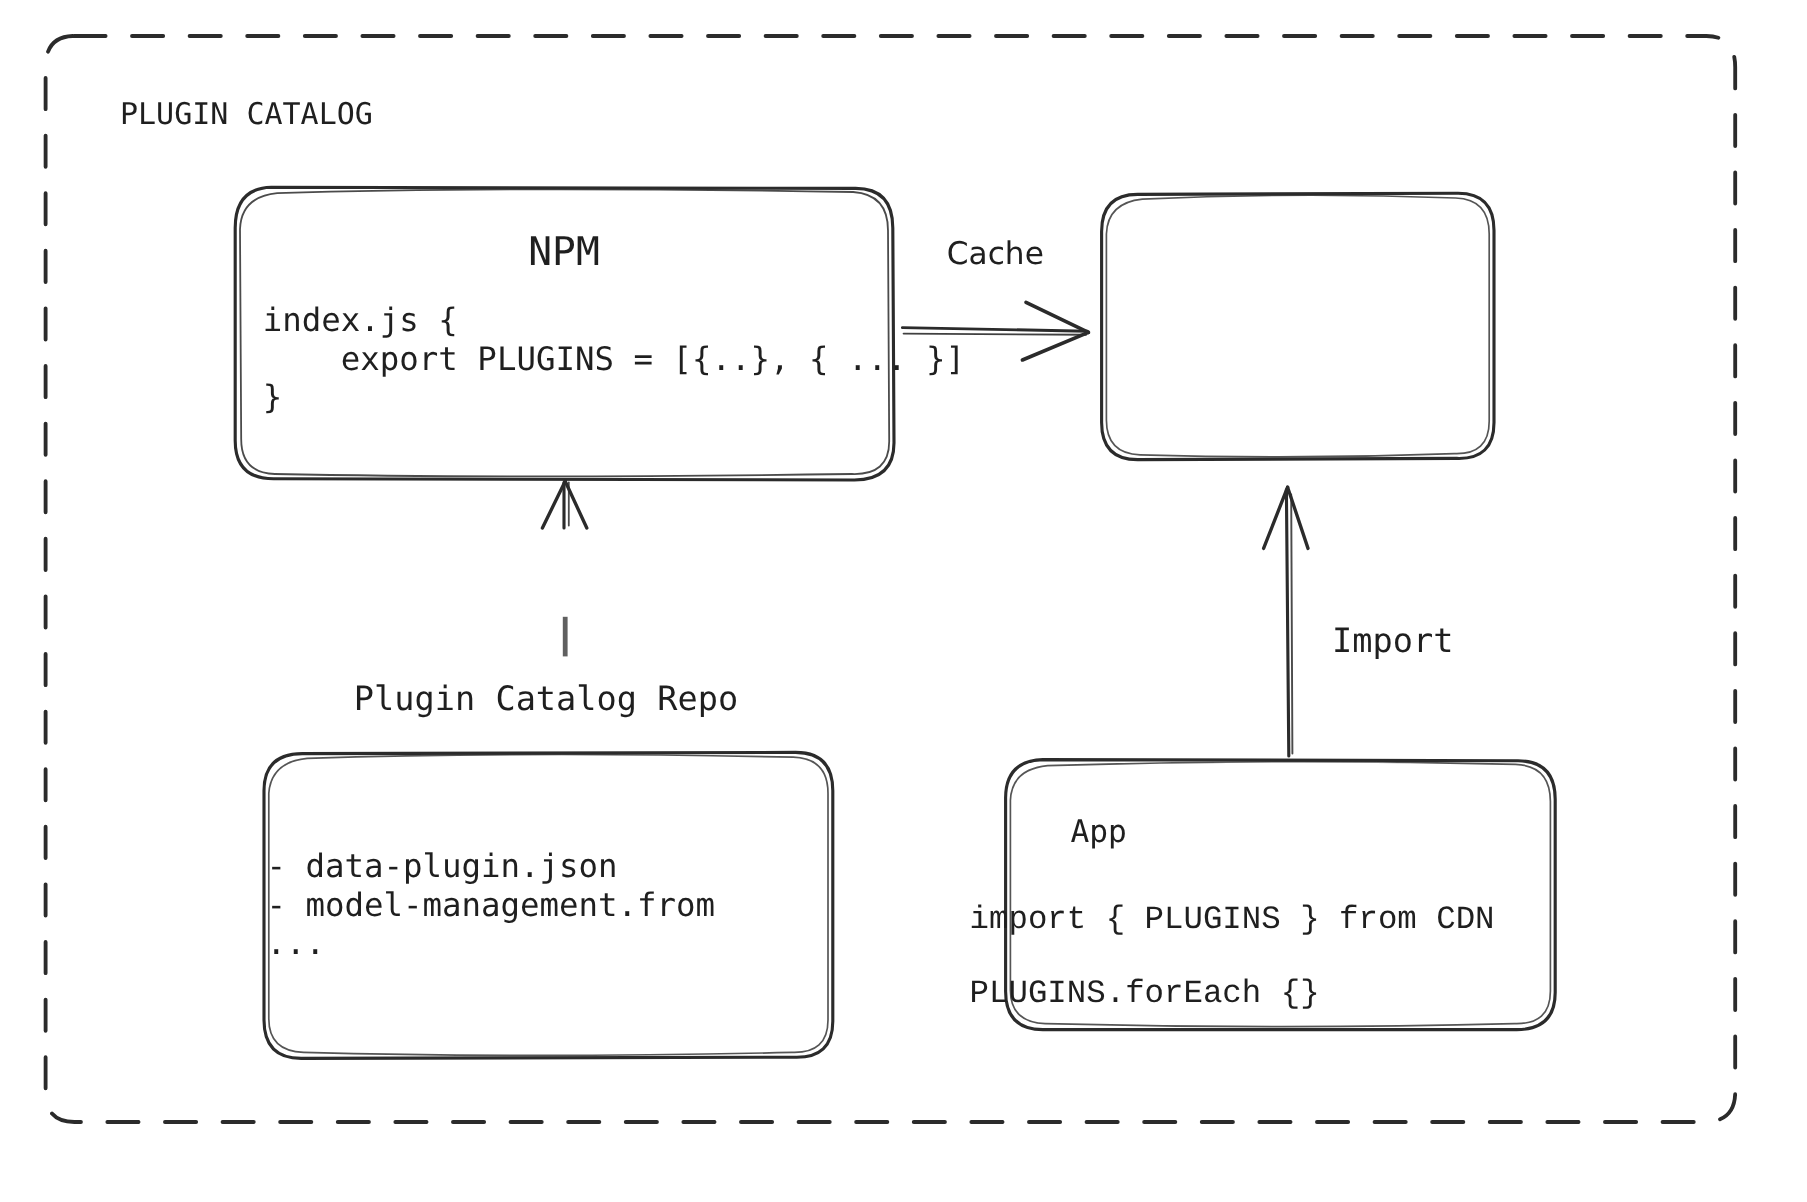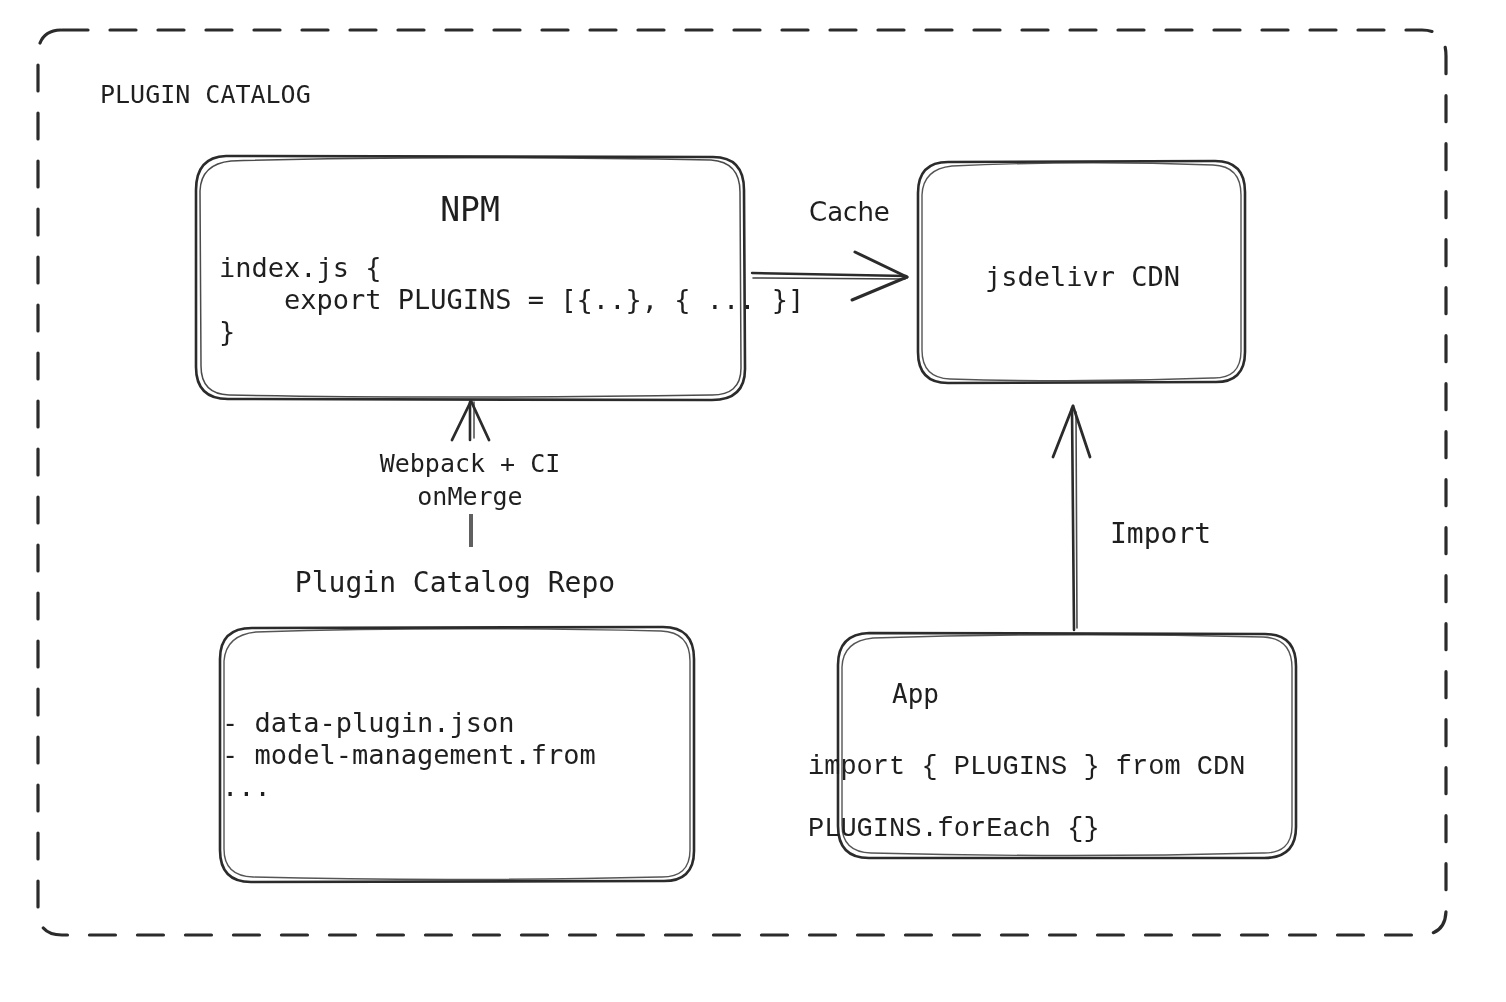--- a/index.html
+++ b/index.html
@@ -66,21 +66,20 @@
     line-height: 32px;
   }
 
   
   #cache-label {
     left: 789px;
     top: 197px;
     font-family: "DejaVu Sans", "Liberation Sans", sans-serif;
     font-size: 26px;
     line-height: 30px;
-    margin-left: 20px;
   }
 
   
   #webpack-label {
     left: 340px;
     top: 447px;
     width: 260px;
     text-align: center;
     font-size: 25px;
     line-height: 33px;
@@ -180,26 +179,23 @@
   </svg>
 
   <div class="txt" id="group-title">PLUGIN CATALOG</div>
 
   <div class="txt" id="npm-title">NPM</div>
 
   <div class="txt" id="npm-code">index.js {
     export PLUGINS = [{..}, { ... }]
 }</div>
 
-  <div class="txt" id="cdn-title">jsdelivr CDN</div>
 
   <div class="txt" id="cache-label">Cache</div>
 
-  <div class="txt" id="webpack-label">Webpack + CI
-onMerge</div>
 
   <div class="txt" id="repo-label">Plugin Catalog Repo</div>
 
   <div class="txt" id="repo-code">- data-plugin.json
 - model-management.from
 ...</div>
 
   <div class="txt" id="import-label">Import</div>
 
   <div class="txt" id="app-title">App</div>

